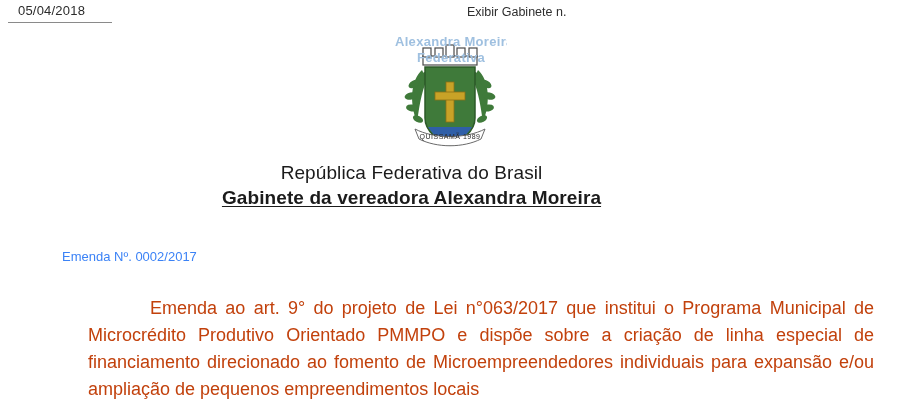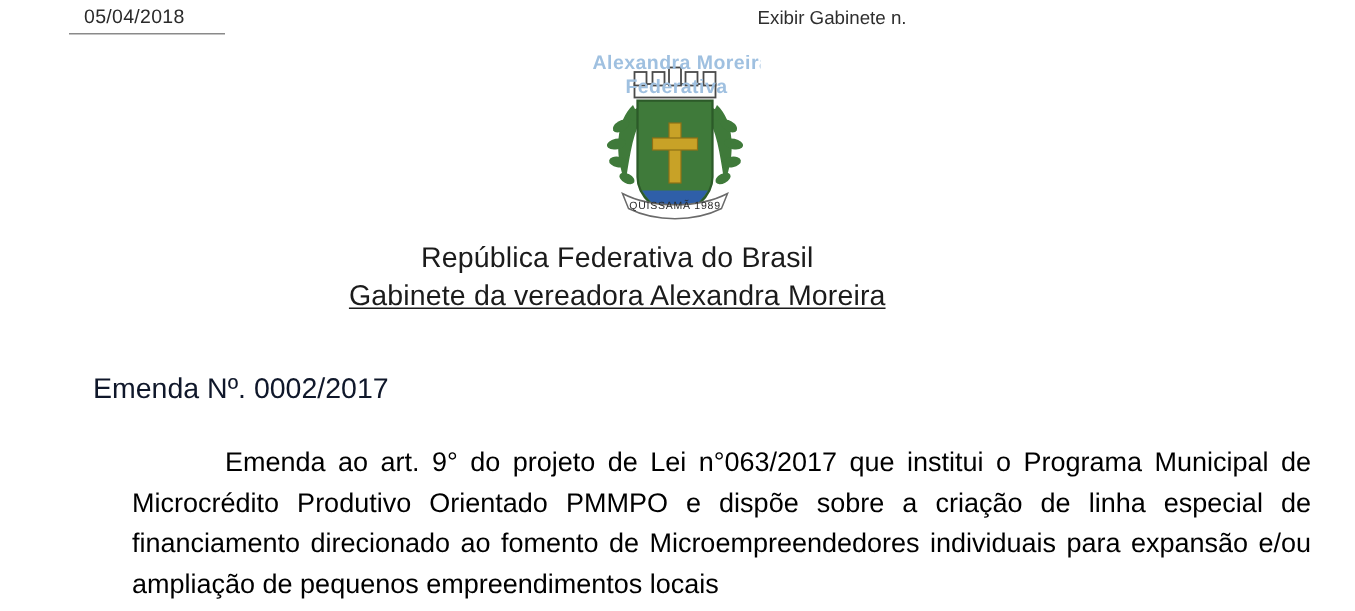--- a/index.html
+++ b/index.html
@@ -16,21 +16,20 @@
     position: relative;
   }
 
   
   .top-bar {
     position: absolute;
     top: 0;
     left: 0;
     width: 718px;
     height: 24px;
-    margin-left: 38px;
   }
   .date-stamp {
     position: absolute;
     left: 18px;
     top: 3px;
     font-size: 13px;
     color: #2b2b2b;
     letter-spacing: 0.2px;
   }
   .date-underline {
@@ -83,42 +82,43 @@
   }
   .title-line {
     font-size: 19px;
     line-height: 25px;
     color: #1b1b1b;
     letter-spacing: 0.1px;
   }
   .title-line.underlined {
     text-decoration: underline;
     text-underline-offset: 2px;
+    font-weight: bold;
   }
 
   
   .emenda-number {
     position: absolute;
     left: 62px;
     top: 249px;
-    font-size: 19px;
-    color: #0f172a;
+    font-size: 13px;
+    color: #3b82f6;
   }
 
   
   .body-para {
     position: absolute;
     left: 88px;
     top: 295px;
     width: 786px;
     font-size: 18px;
     line-height: 27px;
     text-align: justify;
     text-indent: 62px;
-    color: #000000;
+    color: #c2410c;
   }
   .body-para > span {
     display: inline;
   }
 
   .last-line-shift {
     display: block;
     text-align: right;
     text-indent: 0;
   }

